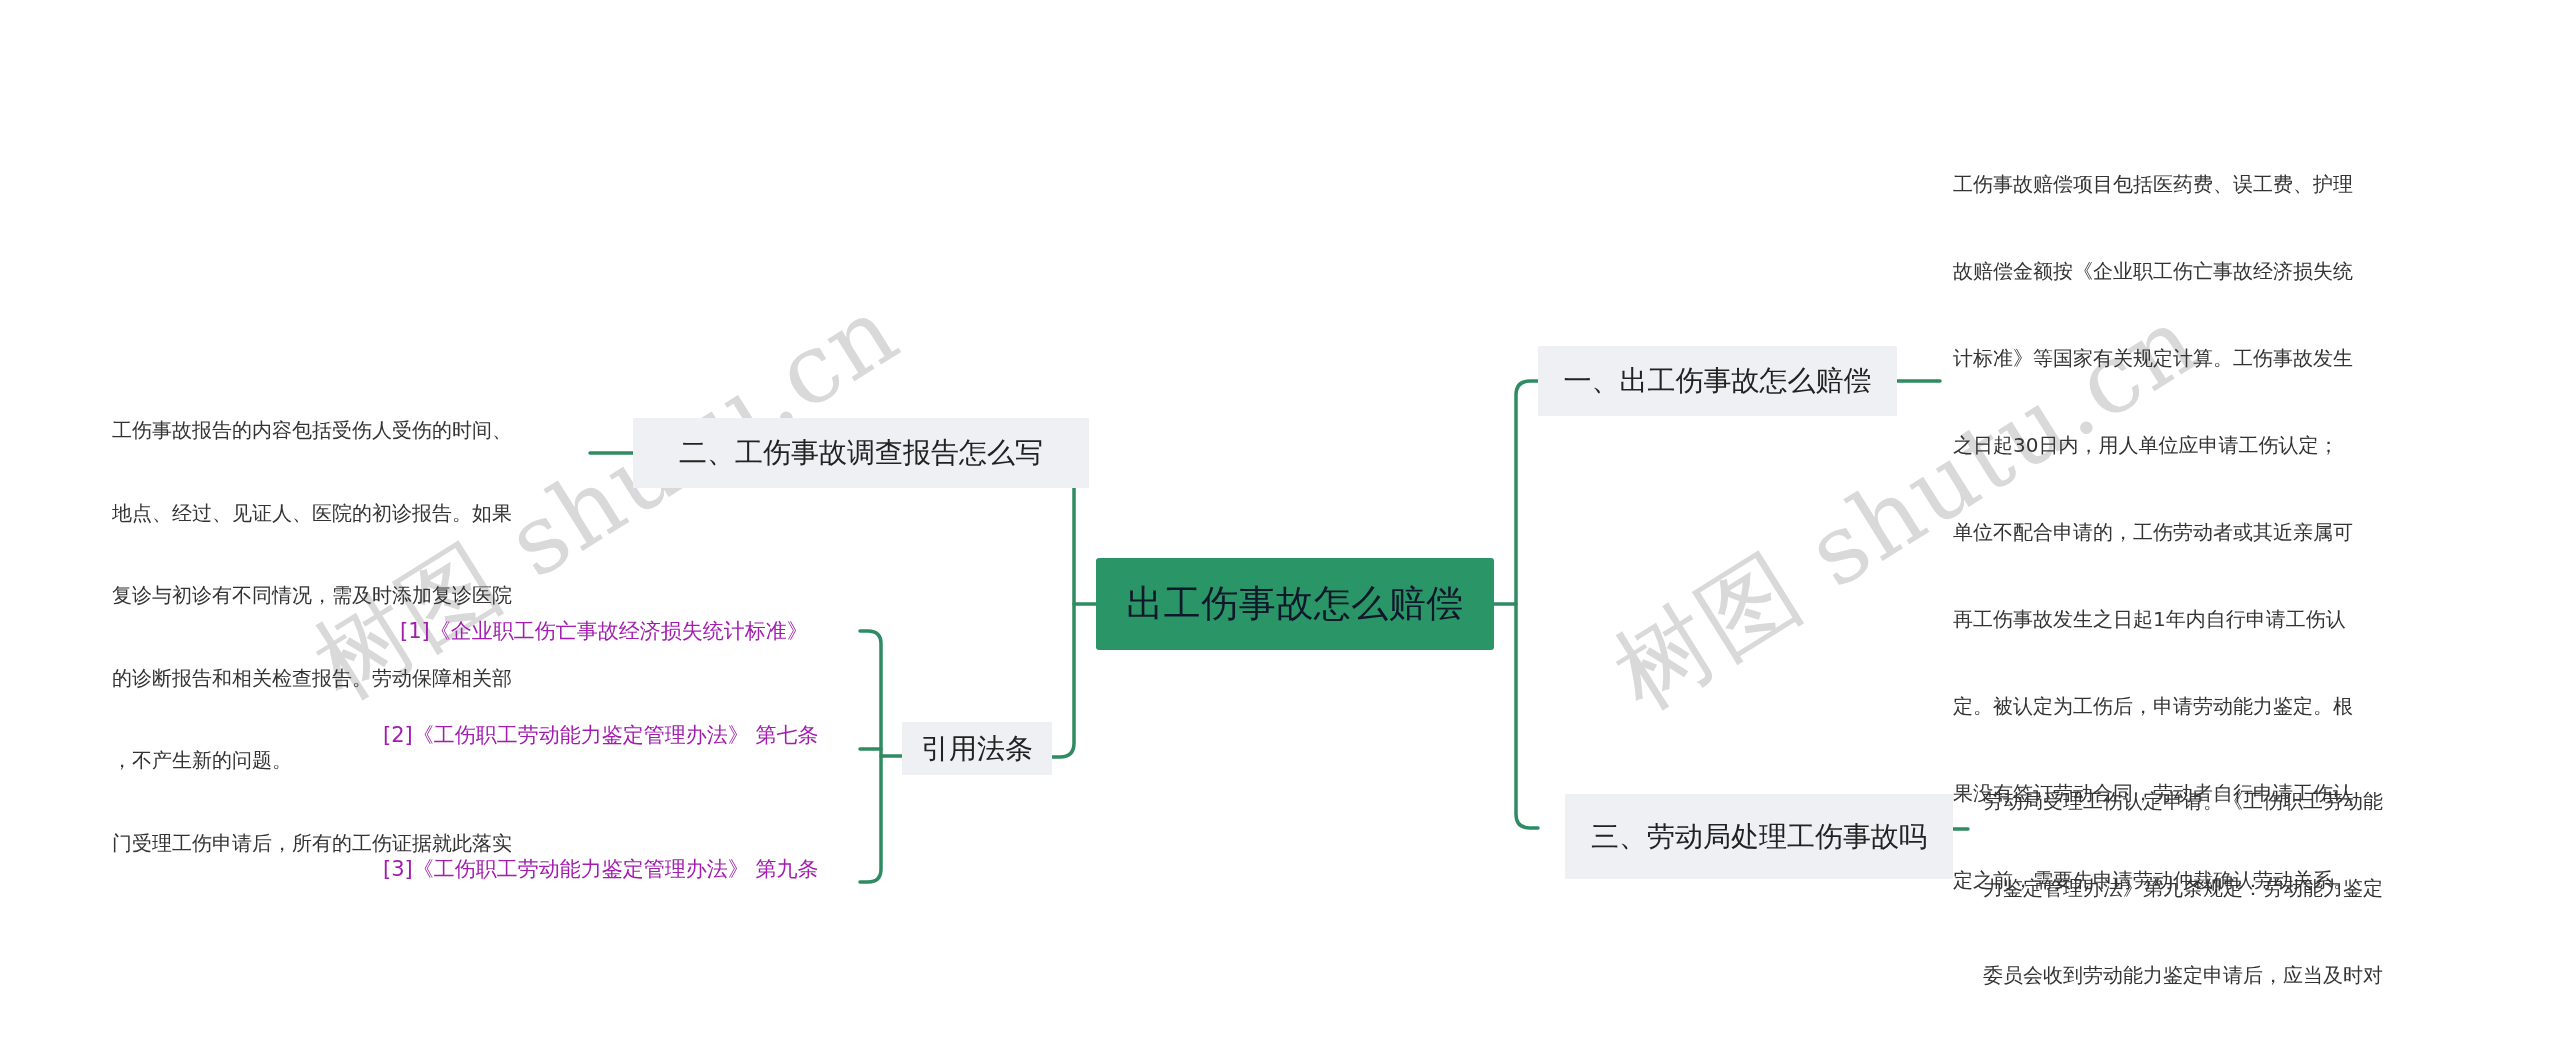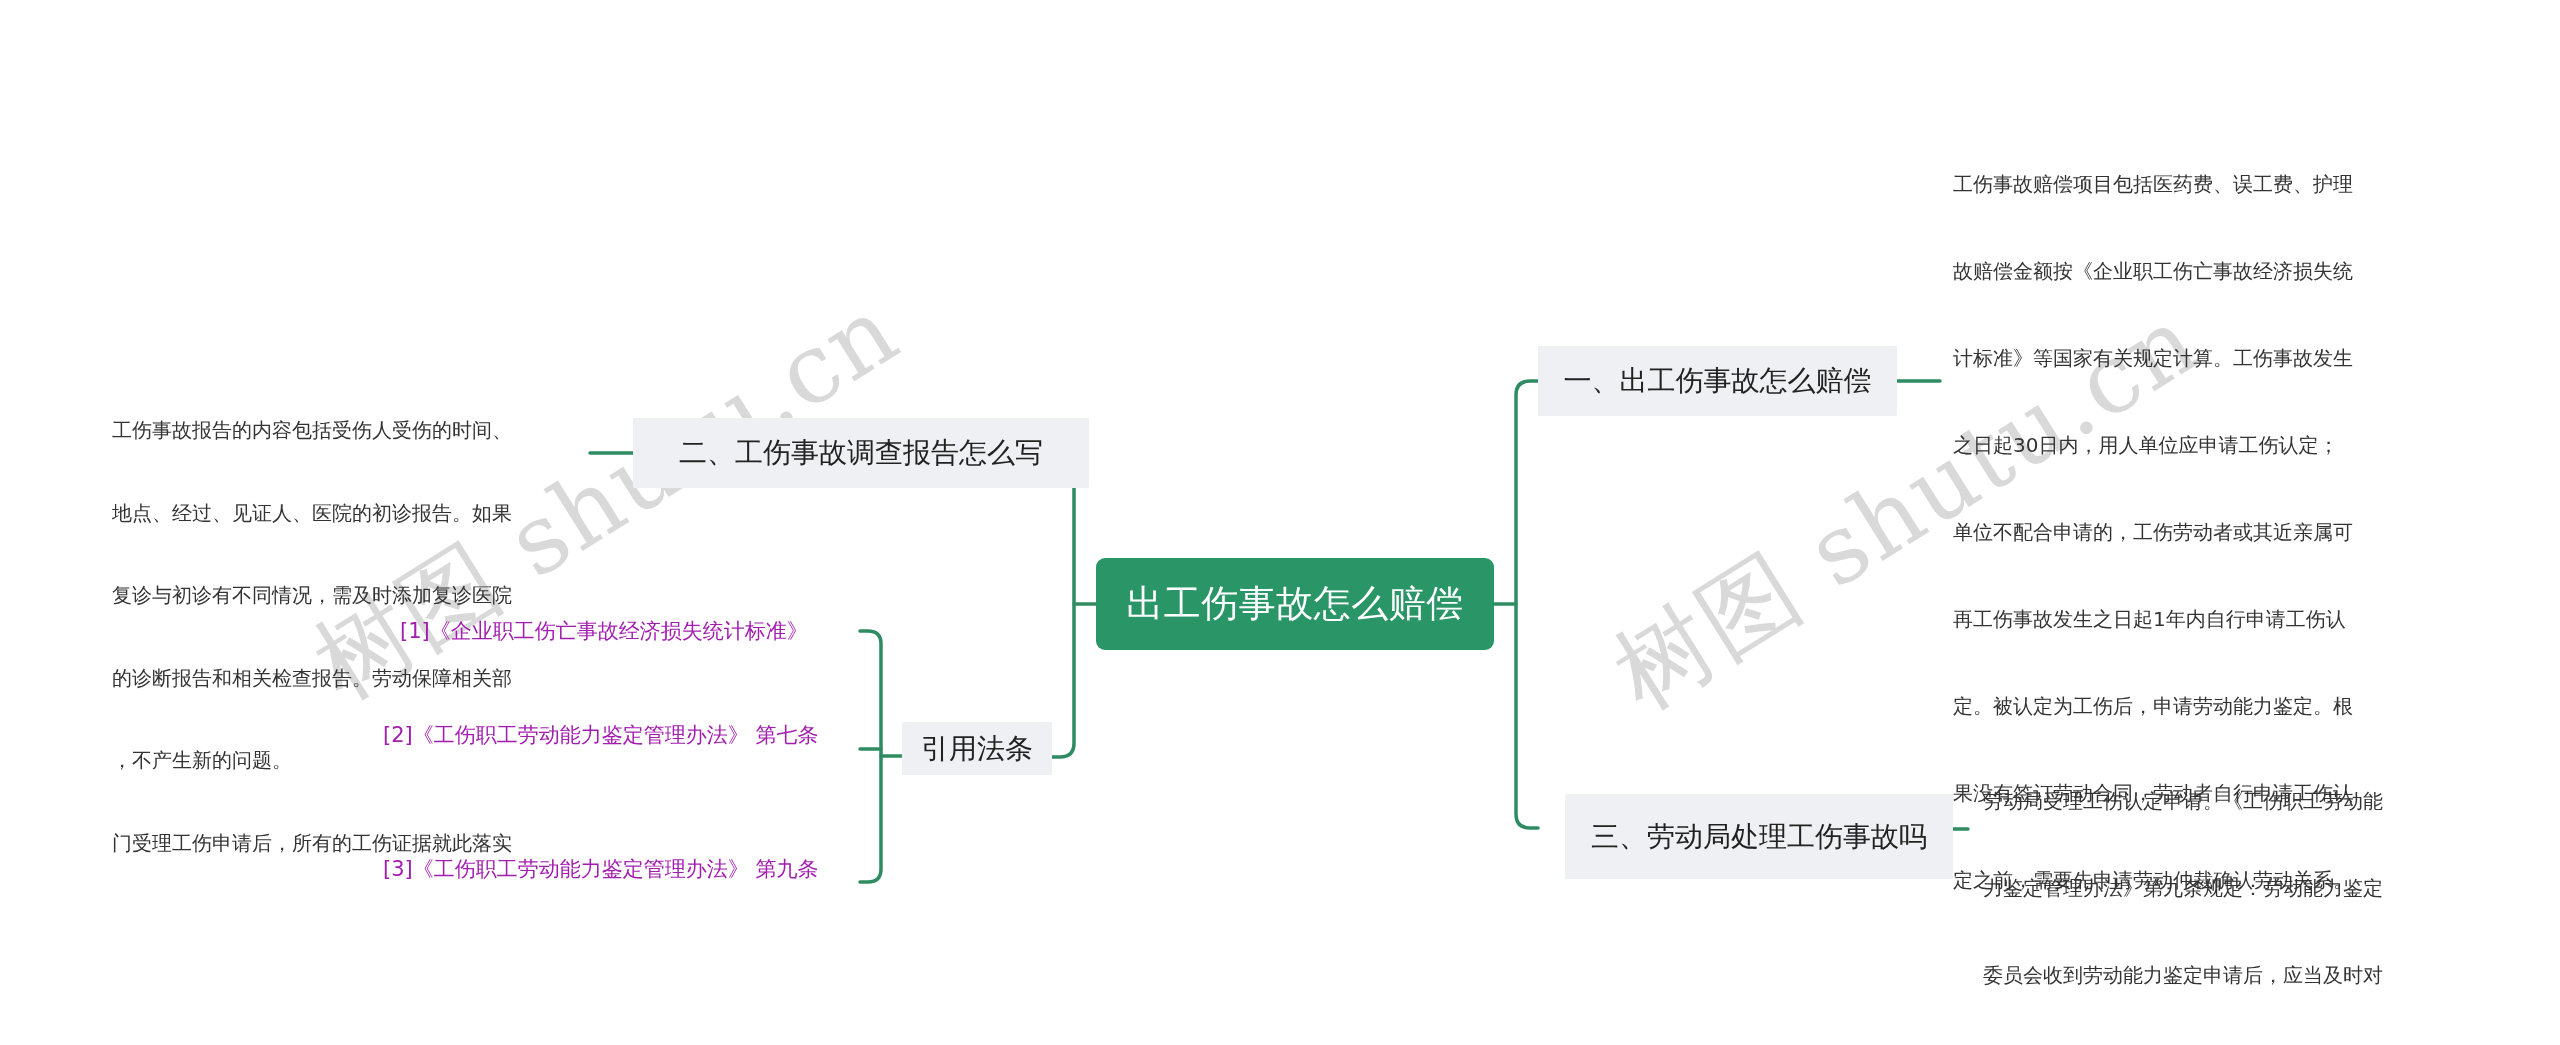--- a/index.html
+++ b/index.html
@@ -12,21 +12,21 @@
   svg.lines { position: absolute; left: 0; top: 0; width: 2560px; height: 1045px; z-index: 1; }
   .watermark {
     position: absolute; z-index: 0; color: #d9d9d9;
     font-family: "DejaVu Serif", "Liberation Serif", serif;
     font-size: 96px; white-space: nowrap; transform-origin: left bottom;
     transform: rotate(-32deg); letter-spacing: 2px; user-select: none;
   }
   .root {
     position: absolute; z-index: 2; box-sizing: border-box;
     left: 1096px; top: 558px; width: 398px; height: 92px;
-    background: #2a9566; border-radius: 9px; color: #ffffff;
+    background: #2a9566; border-radius: 3px; color: #0f172a;
     font-size: 37px; display: flex; align-items: center; justify-content: center;
     letter-spacing: 0.5px;
   }
   .node {
     position: absolute; z-index: 2; box-sizing: border-box;
     background: #eef0f3; border-radius: 1px; color: #222;
     font-size: 28px; display: flex; align-items: center; justify-content: center;
     white-space: nowrap;
   }
   .leaf {

